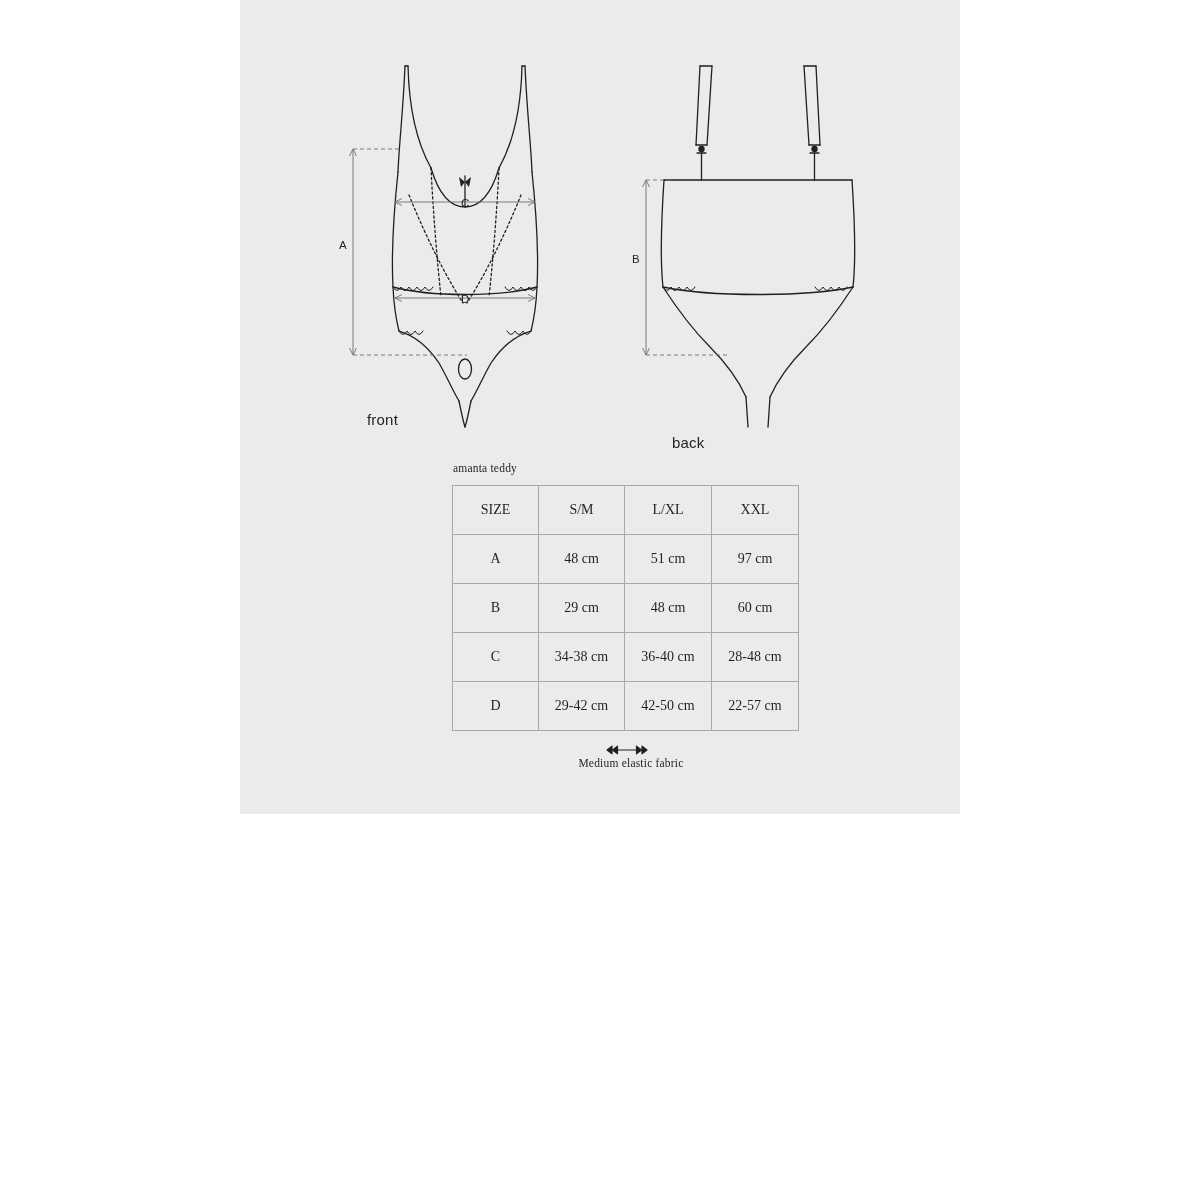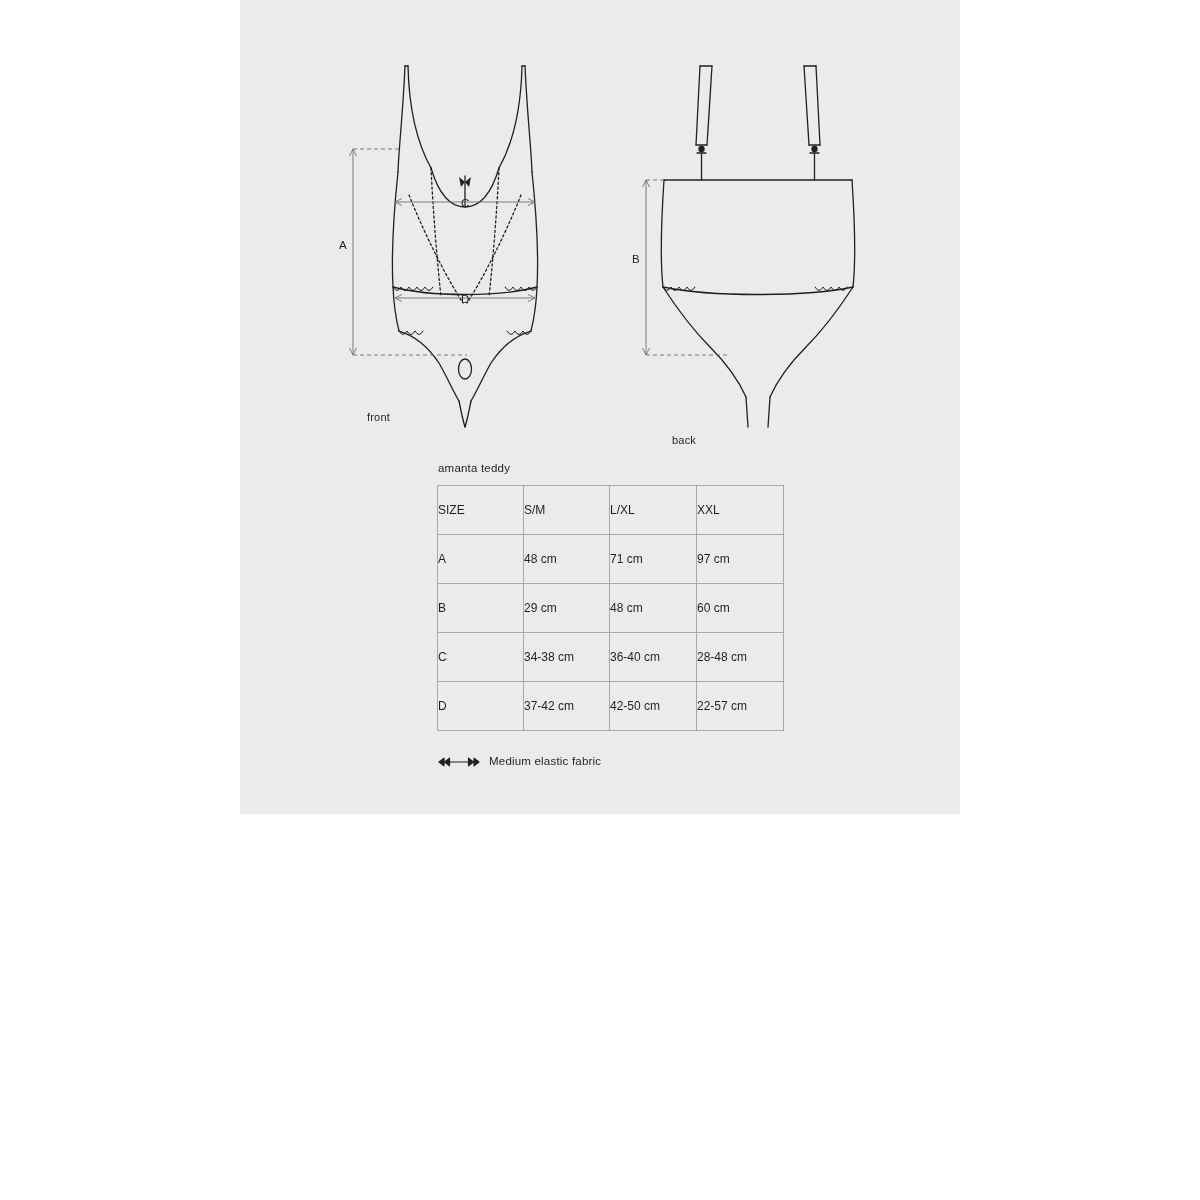--- a/index.html
+++ b/index.html
@@ -26,65 +26,68 @@
   
   .drawings {
     position: absolute;
     left: 0;
     top: 0;
     width: 720px;
     height: 440px;
   }
   .caption {
     position: absolute;
-    font-size: 11px;
+    font-size: 15px;
     color: #231f20;
     letter-spacing: 0.2px;
   }
   .caption.front { left: 127px; top: 411px; }
   .caption.back  { left: 432px; top: 434px; }
 
   
   .table-block {
     position: absolute;
-    left: 197px;
+    left: 212px;
     top: 462px;
     width: 348px;
+    font-family: Liberation Serif, serif;
   }
   .product-name {
     font-size: 11.5px;
     color: #231f20;
     margin: 0 0 11px 1px;
     letter-spacing: 0.2px;
   }
   table.size-table {
     border-collapse: collapse;
     width: 346px;
     table-layout: fixed;
   }
   table.size-table td, table.size-table th {
     border: 1px solid #a9a9a9;
     height: 48px;
-    text-align: left;
+    text-align: center;
     vertical-align: middle;
-    font-size: 12px;
+    font-size: 14px;
     font-weight: normal;
     color: #231f20;
     padding: 0;
     background: transparent;
   }
   table.size-table col.c0 { width: 86px; }
   table.size-table col.c1 { width: 86px; }
   table.size-table col.c2 { width: 87px; }
   table.size-table col.c3 { width: 87px; }
 
   .fabric-note {
     display: flex;
-    margin-top: 24px;
+    align-items: center;
+    margin-top: 12px;
     margin-left: 1px;
+    flex-direction: column;
   }
   .fabric-note .icon {
     width: 42px;
     height: 14px;
     flex: 0 0 auto;
   }
   .fabric-note .label {
     font-size: 11.5px;
     color: #231f20;
     margin-left: 9px;
@@ -234,38 +237,38 @@
           <th>SIZE</th>
           <th>S/M</th>
           <th>L/XL</th>
           <th>XXL</th>
         </tr>
       </thead>
       <tbody>
         <tr>
           <td>A</td>
           <td>48 cm</td>
-          <td>71 cm</td>
+          <td>51 cm</td>
           <td>97 cm</td>
         </tr>
         <tr>
           <td>B</td>
           <td>29 cm</td>
           <td>48 cm</td>
           <td>60 cm</td>
         </tr>
         <tr>
           <td>C</td>
           <td>34-38 cm</td>
           <td>36-40 cm</td>
           <td>28-48 cm</td>
         </tr>
         <tr>
           <td>D</td>
-          <td>37-42 cm</td>
+          <td>29-42 cm</td>
           <td>42-50 cm</td>
           <td>22-57 cm</td>
         </tr>
       </tbody>
     </table>
 
     <div class="fabric-note">
       <span class="icon">
         <svg width="42" height="14" viewBox="0 0 42 14">
           <g fill="#231f20" stroke="#231f20" stroke-width="1.2" stroke-linecap="round" stroke-linejoin="round">

